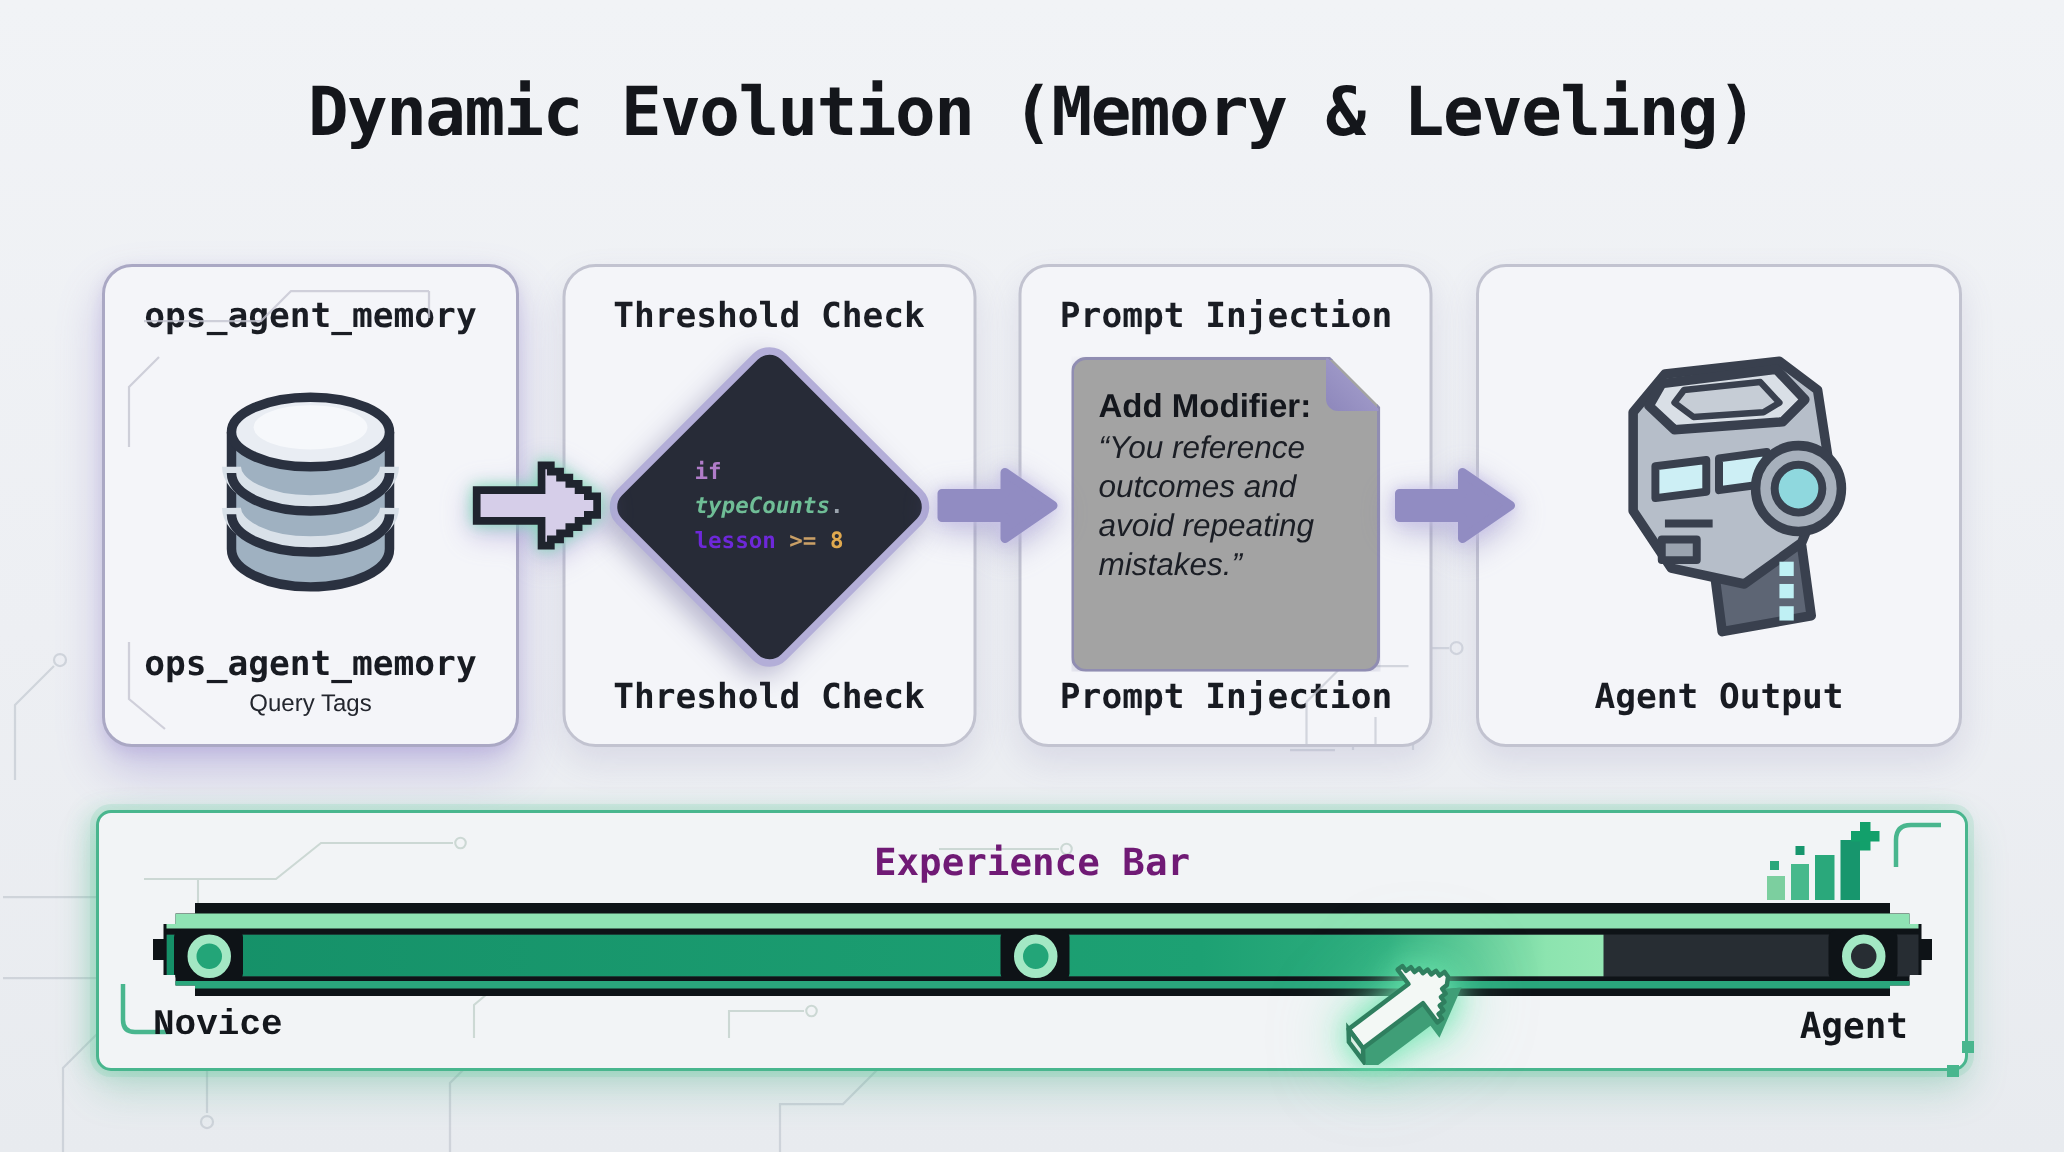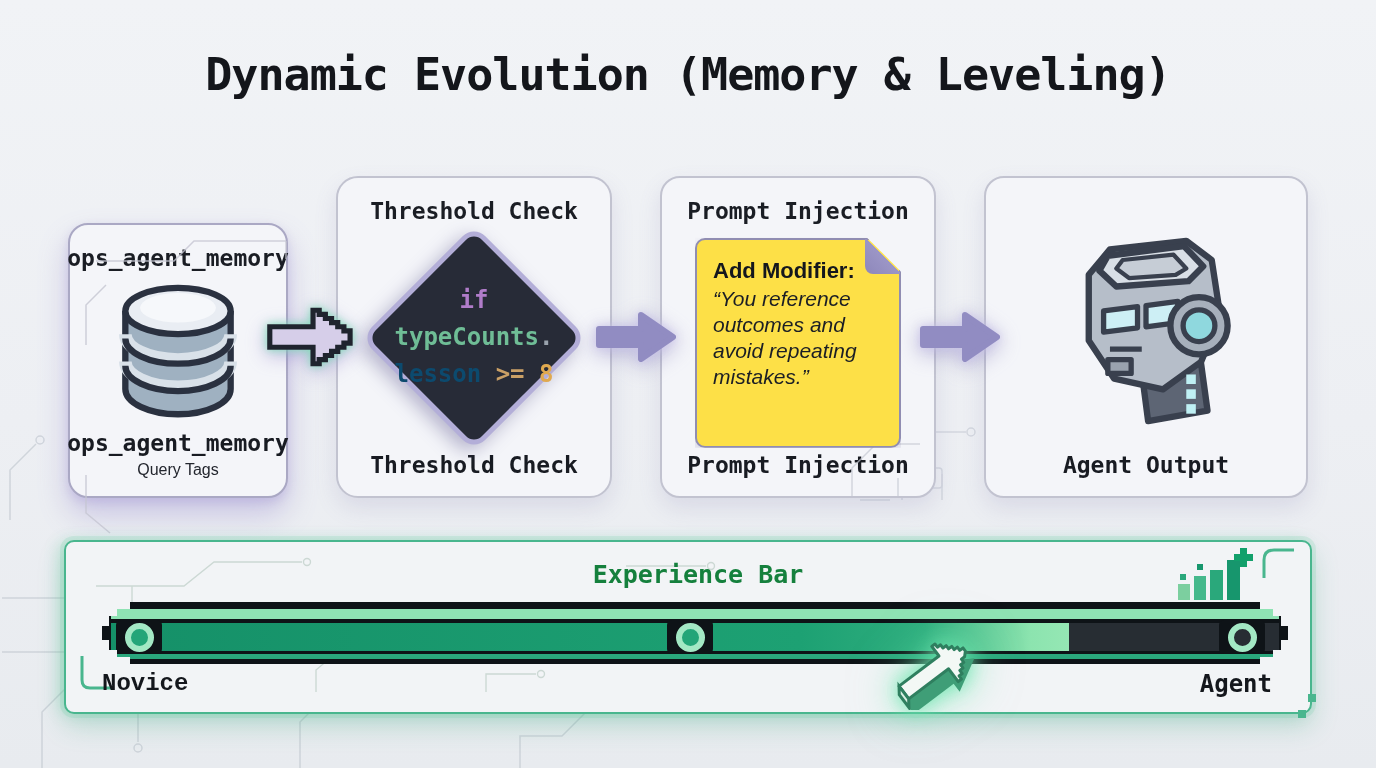--- a/index.html
+++ b/index.html
@@ -22,54 +22,54 @@
   }
 
   
   .flow-row{position:absolute;left:68px;top:176px;width:1240px;height:322px;display:flex;z-index:2;}
   .card{
     position:relative;background:#f4f5f9;border:2px solid #c2c3d0;border-radius:20px;
     display:flex;flex-direction:column;align-items:center;justify-content:space-between;
     box-shadow:0 10px 22px rgba(120,115,165,.16);
     padding:14px 8px 16px 8px;box-sizing:border-box;
   }
-  .card1{width:220px;border-color:#aaa8c4;box-shadow:0 16px 30px rgba(128,108,196,.33),0 4px 10px rgba(128,108,196,.18);margin-top:47px;}
+  .card1{width:278px;border-color:#aaa8c4;box-shadow:0 16px 30px rgba(128,108,196,.33),0 4px 10px rgba(128,108,196,.18);}
   .card2{width:276px;border-radius:22px;}
   .card3{width:276px;}
   .card4{width:324px;}
   .card-top-label{font-size:23px;font-weight:700;color:#1a1d24;margin-top:6px;white-space:nowrap;}
   .card-bottom{text-align:center;line-height:1.25;}
   .card-bottom .l1{font-family:"DejaVu Sans Mono", monospace;font-size:23px;font-weight:700;color:#181b22;}
   .card-bottom .l2{font-size:16px;color:#23262e;margin-top:2px;}
   .card-trace{position:absolute;inset:0;pointer-events:none;}
 
   .icon-wrap{flex:1;display:flex;align-items:center;justify-content:center;}
 
   
   .diamond-wrap{flex:1;display:flex;align-items:center;justify-content:center;position:relative;}
   .diamond{
     width:150px;height:150px;background:#272b37;border:5px solid #b3aed8;border-radius:16px;
     transform:rotate(45deg);box-shadow:0 8px 18px rgba(90,85,140,.4);
     position:relative;
   }
   .diamond-code{
     position:absolute;top:50%;left:50%;transform:translate(-50%,-50%);
-    text-align:center;font-family:"DejaVu Sans Mono", monospace;font-size:24px;font-weight:700;
+    font-family:"DejaVu Sans Mono", monospace;font-size:15px;font-weight:700;
     line-height:1.55;white-space:nowrap;z-index:2;
   }
   .c-kw{color:#b07cc9;}
-  .c-obj{color:#6fbd96;}
+  .c-obj{color:#6fbd96;font-style:italic;}
   .c-dot{color:#9aa3ad;}
-  .c-prop{color:#0c4a6e;}
+  .c-prop{color:#6d28d9;}
   .c-op{color:#caa066;}
   .c-num{color:#e0a94f;}
 
   
   .note{
-    position:relative;width:206px;margin-top:10px;background:#fde047;
+    position:relative;width:206px;margin-top:10px;background:#a3a3a3;
     border:2px solid #908db2;border-radius:10px;padding:18px 14px 16px 16px;
     box-sizing:border-box;min-height:210px;
     clip-path:polygon(0 0, calc(100% - 34px) 0, 100% 34px, 100% 100%, 0 100%);
     box-shadow:0 6px 14px rgba(100,95,150,.25);
   }
   .note-fold{
     position:absolute;top:-1px;right:-1px;width:35px;height:35px;
     background:linear-gradient(225deg,transparent 48%,#9c96c6 48%,#8d87bb 100%);
     border-bottom-left-radius:8px;
   }
@@ -84,21 +84,21 @@
 
   
   .xp-panel{
     position:absolute;left:64px;top:540px;width:1248px;height:174px;z-index:2;
     background:#f2f4f6;border:2px solid #49b68e;border-radius:10px;box-sizing:border-box;
     box-shadow:0 0 0 4px rgba(92,205,156,.16),0 12px 26px rgba(58,168,126,.28),-6px 0 14px rgba(92,205,156,.25);
   }
   .xp-traces{position:absolute;inset:0;pointer-events:none;}
   .xp-title{
     position:absolute;top:18px;left:0;width:100%;text-align:center;
-    font-size:25px;font-weight:700;color:#15803d;margin-left:10px;
+    font-size:25px;font-weight:700;color:#701a75;
   }
   .chart-icon{position:absolute;right:54px;top:6px;}
   .bracket-tr{position:absolute;right:14px;top:6px;}
   .bracket-bl{position:absolute;left:12px;top:112px;}
   .notch-a{position:absolute;right:-6px;bottom:10px;width:8px;height:8px;background:#49b68e;}
   .notch-b{position:absolute;right:4px;bottom:-6px;width:8px;height:8px;background:#49b68e;}
 
   
   .xp-bar{
     position:absolute;left:36px;top:60px;width:1186px;height:62px;background:#0e1317;

